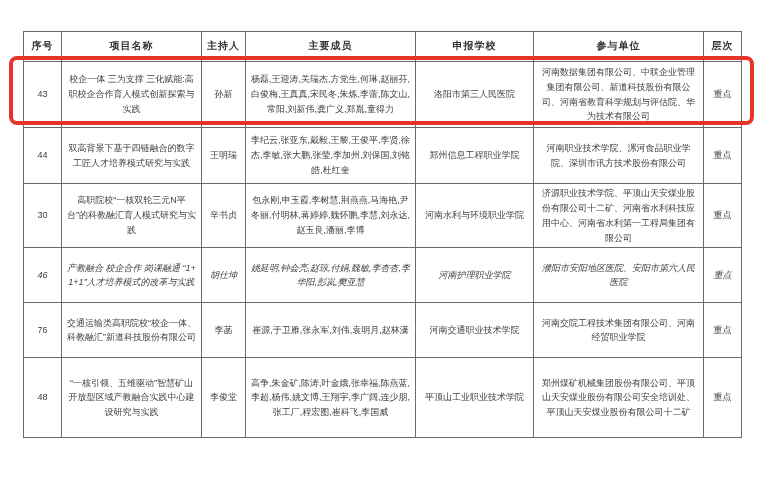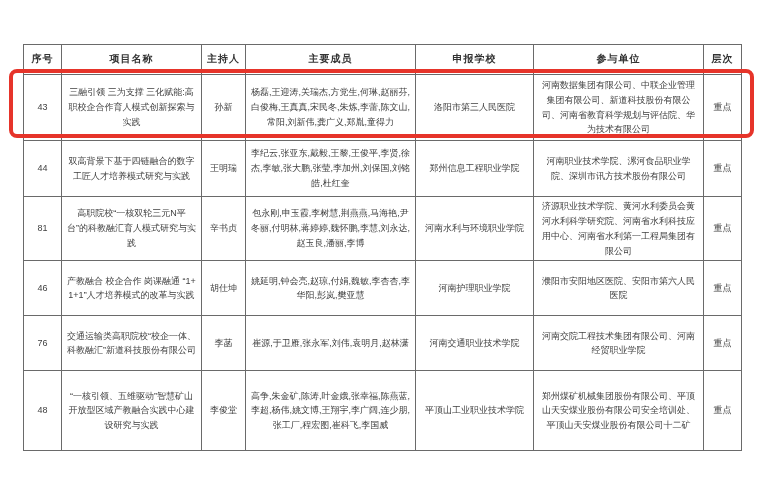--- a/index.html
+++ b/index.html
@@ -4,21 +4,20 @@
 <style>
   html, body { margin: 0; padding: 0; }
   .page {
     position: relative;
     width: 762px;
     height: 440px;
     background: #ffffff;
     font-family: "Liberation Sans", sans-serif;
     color: #3f3f3f;
     overflow: hidden;
-    margin-top: 13px;
   }
   table.doc-table {
     position: absolute;
     left: 23px;
     top: 31px;
     border-collapse: collapse;
     table-layout: fixed;
   }
   .doc-table th, .doc-table td {
     border: 1px solid #6a6a6a;
@@ -34,21 +33,21 @@
     font-size: 10px;
     font-weight: bold;
     letter-spacing: 1px;
     color: #333333;
   }
   tr.h-row    { height: 30px; }
   tr.row-0    { height: 63px; }
   tr.row-1    { height: 66px; }
   tr.row-2    { height: 56px; }
   tr.row-3    { height: 60px; }
-  tr.row-4    { height: 55px; }
+  tr.row-4    { height: 55px; font-style: italic; }
   tr.row-5    { height: 55px; }
   tr.row-6    { height: 80px; }
   .highlight-box {
     position: absolute;
     left: 9px;
     top: 56px;
     width: 745px;
     height: 69px;
     border: 4px solid #e6342a;
     border-radius: 8px;
@@ -81,43 +80,43 @@
         <th>主持人</th>
         <th>主要成员</th>
         <th>申报学校</th>
         <th>参与单位</th>
         <th>层次</th>
       </tr>
     </thead>
     <tbody>
       <tr class="row-1">
         <td>43</td>
-        <td>三融引领 三为支撑 三化赋能:高职校企合作育人模式创新探索与实践</td>
+        <td>校企一体 三为支撑 三化赋能:高职校企合作育人模式创新探索与实践</td>
         <td>孙新</td>
         <td>杨磊,王迎涛,关瑞杰,方党生,何琳,赵丽芬,白俊梅,王真真,宋民冬,朱炼,李蕾,陈文山,常阳,刘新伟,龚广义,郑胤,童得力</td>
         <td>洛阳市第三人民医院</td>
         <td>河南数据集团有限公司、中联企业管理集团有限公司、新道科技股份有限公司、河南省教育科学规划与评估院、华为技术有限公司</td>
         <td>重点</td>
       </tr>
       <tr class="row-2">
         <td>44</td>
         <td>双高背景下基于四链融合的数字工匠人才培养模式研究与实践</td>
         <td>王明瑞</td>
         <td>李纪云,张亚东,戴毅,王黎,王俊平,李贤,徐杰,李敏,张大鹏,张莹,李加州,刘保国,刘铭皓,杜红奎</td>
         <td>郑州信息工程职业学院</td>
         <td>河南职业技术学院、漯河食品职业学院、深圳市讯方技术股份有限公司</td>
         <td>重点</td>
       </tr>
       <tr class="row-3">
-        <td>81</td>
+        <td>30</td>
         <td>高职院校“一核双轮三元N平台”的科教融汇育人模式研究与实践</td>
         <td>辛书贞</td>
         <td>包永刚,申玉霞,李树慧,荆燕燕,马海艳,尹冬丽,付明林,蒋婷婷,魏怀鹏,李慧,刘永达,赵玉良,潘丽,李博</td>
         <td>河南水利与环境职业学院</td>
-        <td>济源职业技术学院、黄河水利委员会黄河水利科学研究院、河南省水利科技应用中心、河南省水利第一工程局集团有限公司</td>
+        <td>济源职业技术学院、平顶山天安煤业股份有限公司十二矿、河南省水利科技应用中心、河南省水利第一工程局集团有限公司</td>
         <td>重点</td>
       </tr>
       <tr class="row-4">
         <td>46</td>
         <td>产教融合 校企合作 岗课融通 “1+1+1”人才培养模式的改革与实践</td>
         <td>胡仕坤</td>
         <td>姚延明,钟会亮,赵琼,付娟,魏敏,李杏杏,李华阳,彭岚,樊亚慧</td>
         <td>河南护理职业学院</td>
         <td>濮阳市安阳地区医院、安阳市第六人民医院</td>
         <td>重点</td>

